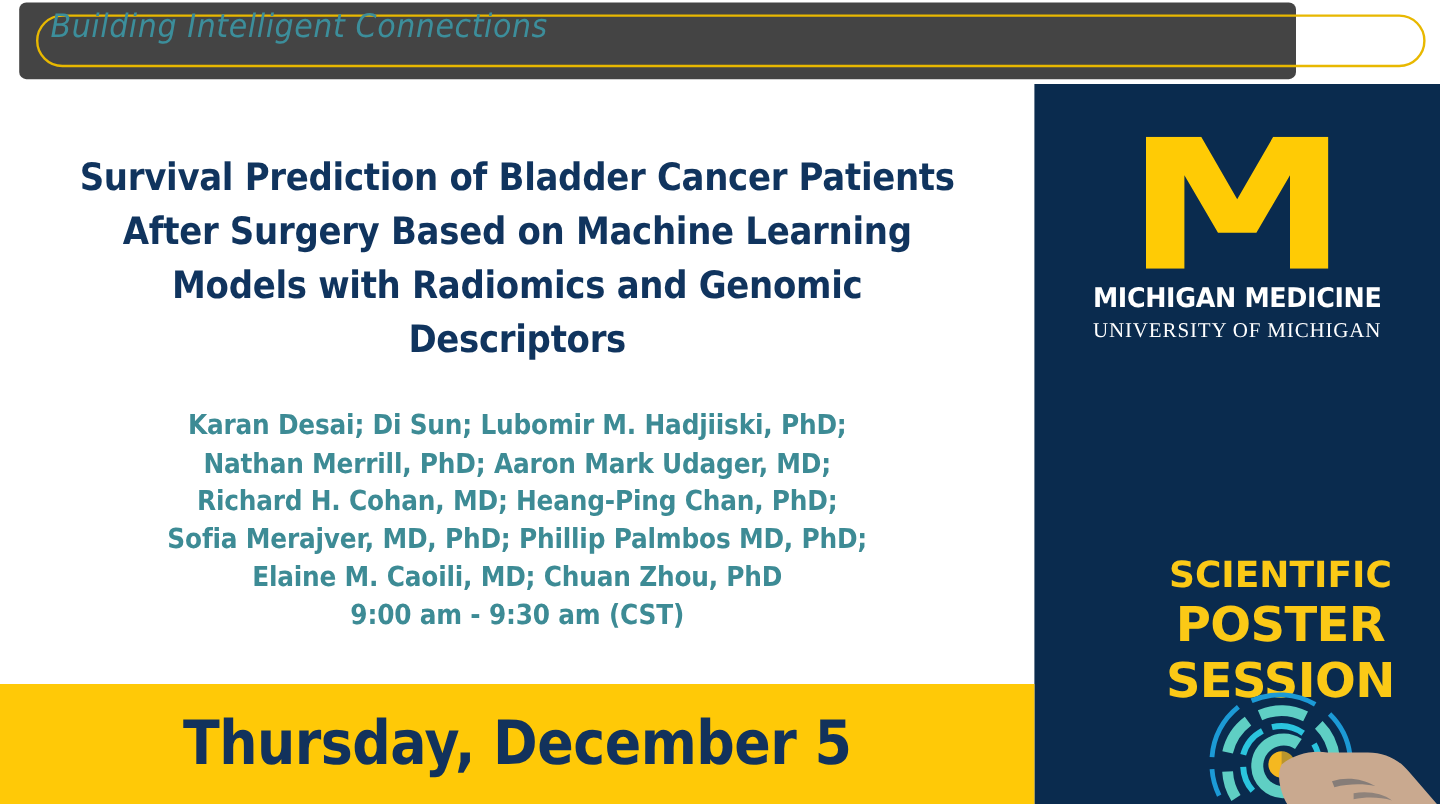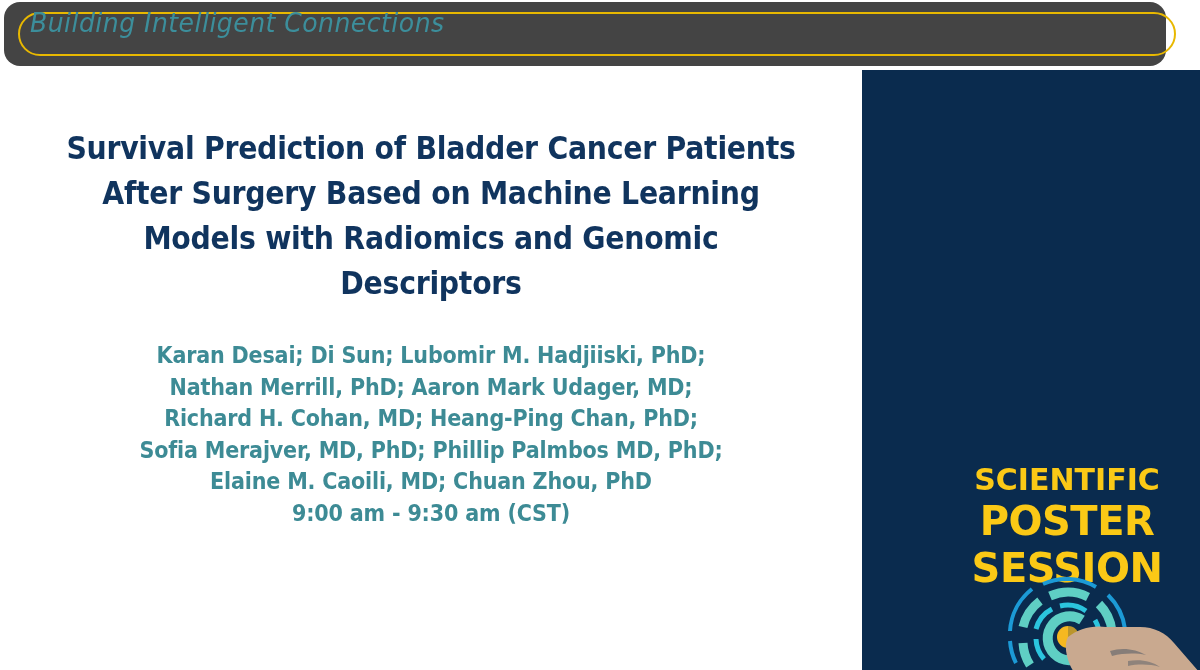--- a/index.html
+++ b/index.html
@@ -13,24 +13,24 @@
 
   #poster {
     position:relative;
     width:1200px; height:670px;
     background:#ffffff;
   }
 
   
   .banner {
     position:absolute;
-    left:4px; top:2px;
-    width:1162px; height:64px;
+    left:16px; top:2px;
+    width:1064px; height:64px;
     background:#444444;
-    border-radius:16px;
+    border-radius:6px;
   }
   .banner-inner {
     position:absolute;
     left:14px; top:10px;
     width:1158px; height:44px;
     border:2px solid #E8B800;
     border-radius:22px;
   }
   .banner-tagline {
     position:absolute;
@@ -232,29 +232,39 @@
       <div>Richard H. Cohan, MD; Heang-Ping Chan, PhD;</div>
       <div>Sofia Merajver, MD, PhD; Phillip Palmbos MD, PhD;</div>
       <div>Elaine M. Caoili, MD; Chuan Zhou, PhD</div>
       <div class="poster-time">9:00 am - 9:30 am (CST)</div>
     </div>
 
   </div>
 
   <div class="right-pane">
 
+    <div class="mm-logo">
+      <svg class="block-m" width="152" height="110" viewBox="0 0 152 110">
+        <path fill="#FFCB05" d="M0,0 H46 L76,52 L106,0 H152 V110 H120 V32 L92,80 H60 L32,32 V110 H0 Z"></path>
+      </svg>
+      <div class="mm-name">MICHIGAN MEDICINE</div>
+      <div class="mm-sub">UNIVERSITY OF MICHIGAN</div>
+    </div>
 
     <div class="session-block">
       <div class="session-line1">SCIENTIFIC</div>
       <div class="session-line2">POSTER</div>
       <div class="session-line3">SESSION</div>
     </div>
 
   </div>
 
+  <div class="bottom-bar">
+    <div class="bottom-date">Thursday, December 5</div>
+  </div>
 
   <div class="rsna-icon">
     <svg width="200" height="105" viewBox="0 0 200 105">
       <g transform="translate(68,72)">
 
         <path d="M -58,-6 A 58,58 0 0 1 -36,-48" fill="none" stroke="#1C9AD6" stroke-width="4"></path>
         <path d="M -25,-53 A 58,58 0 0 1 28,-50" fill="none" stroke="#1C9AD6" stroke-width="4"></path>
         <path d="M 40,-42 A 58,58 0 0 1 57,-8" fill="none" stroke="#1C9AD6" stroke-width="4"></path>
         <path d="M 57,10 A 58,58 0 0 1 36,46" fill="none" stroke="#1C9AD6" stroke-width="4"></path>
         <path d="M -52,26 A 58,58 0 0 1 -58,4" fill="none" stroke="#1C9AD6" stroke-width="4"></path>

